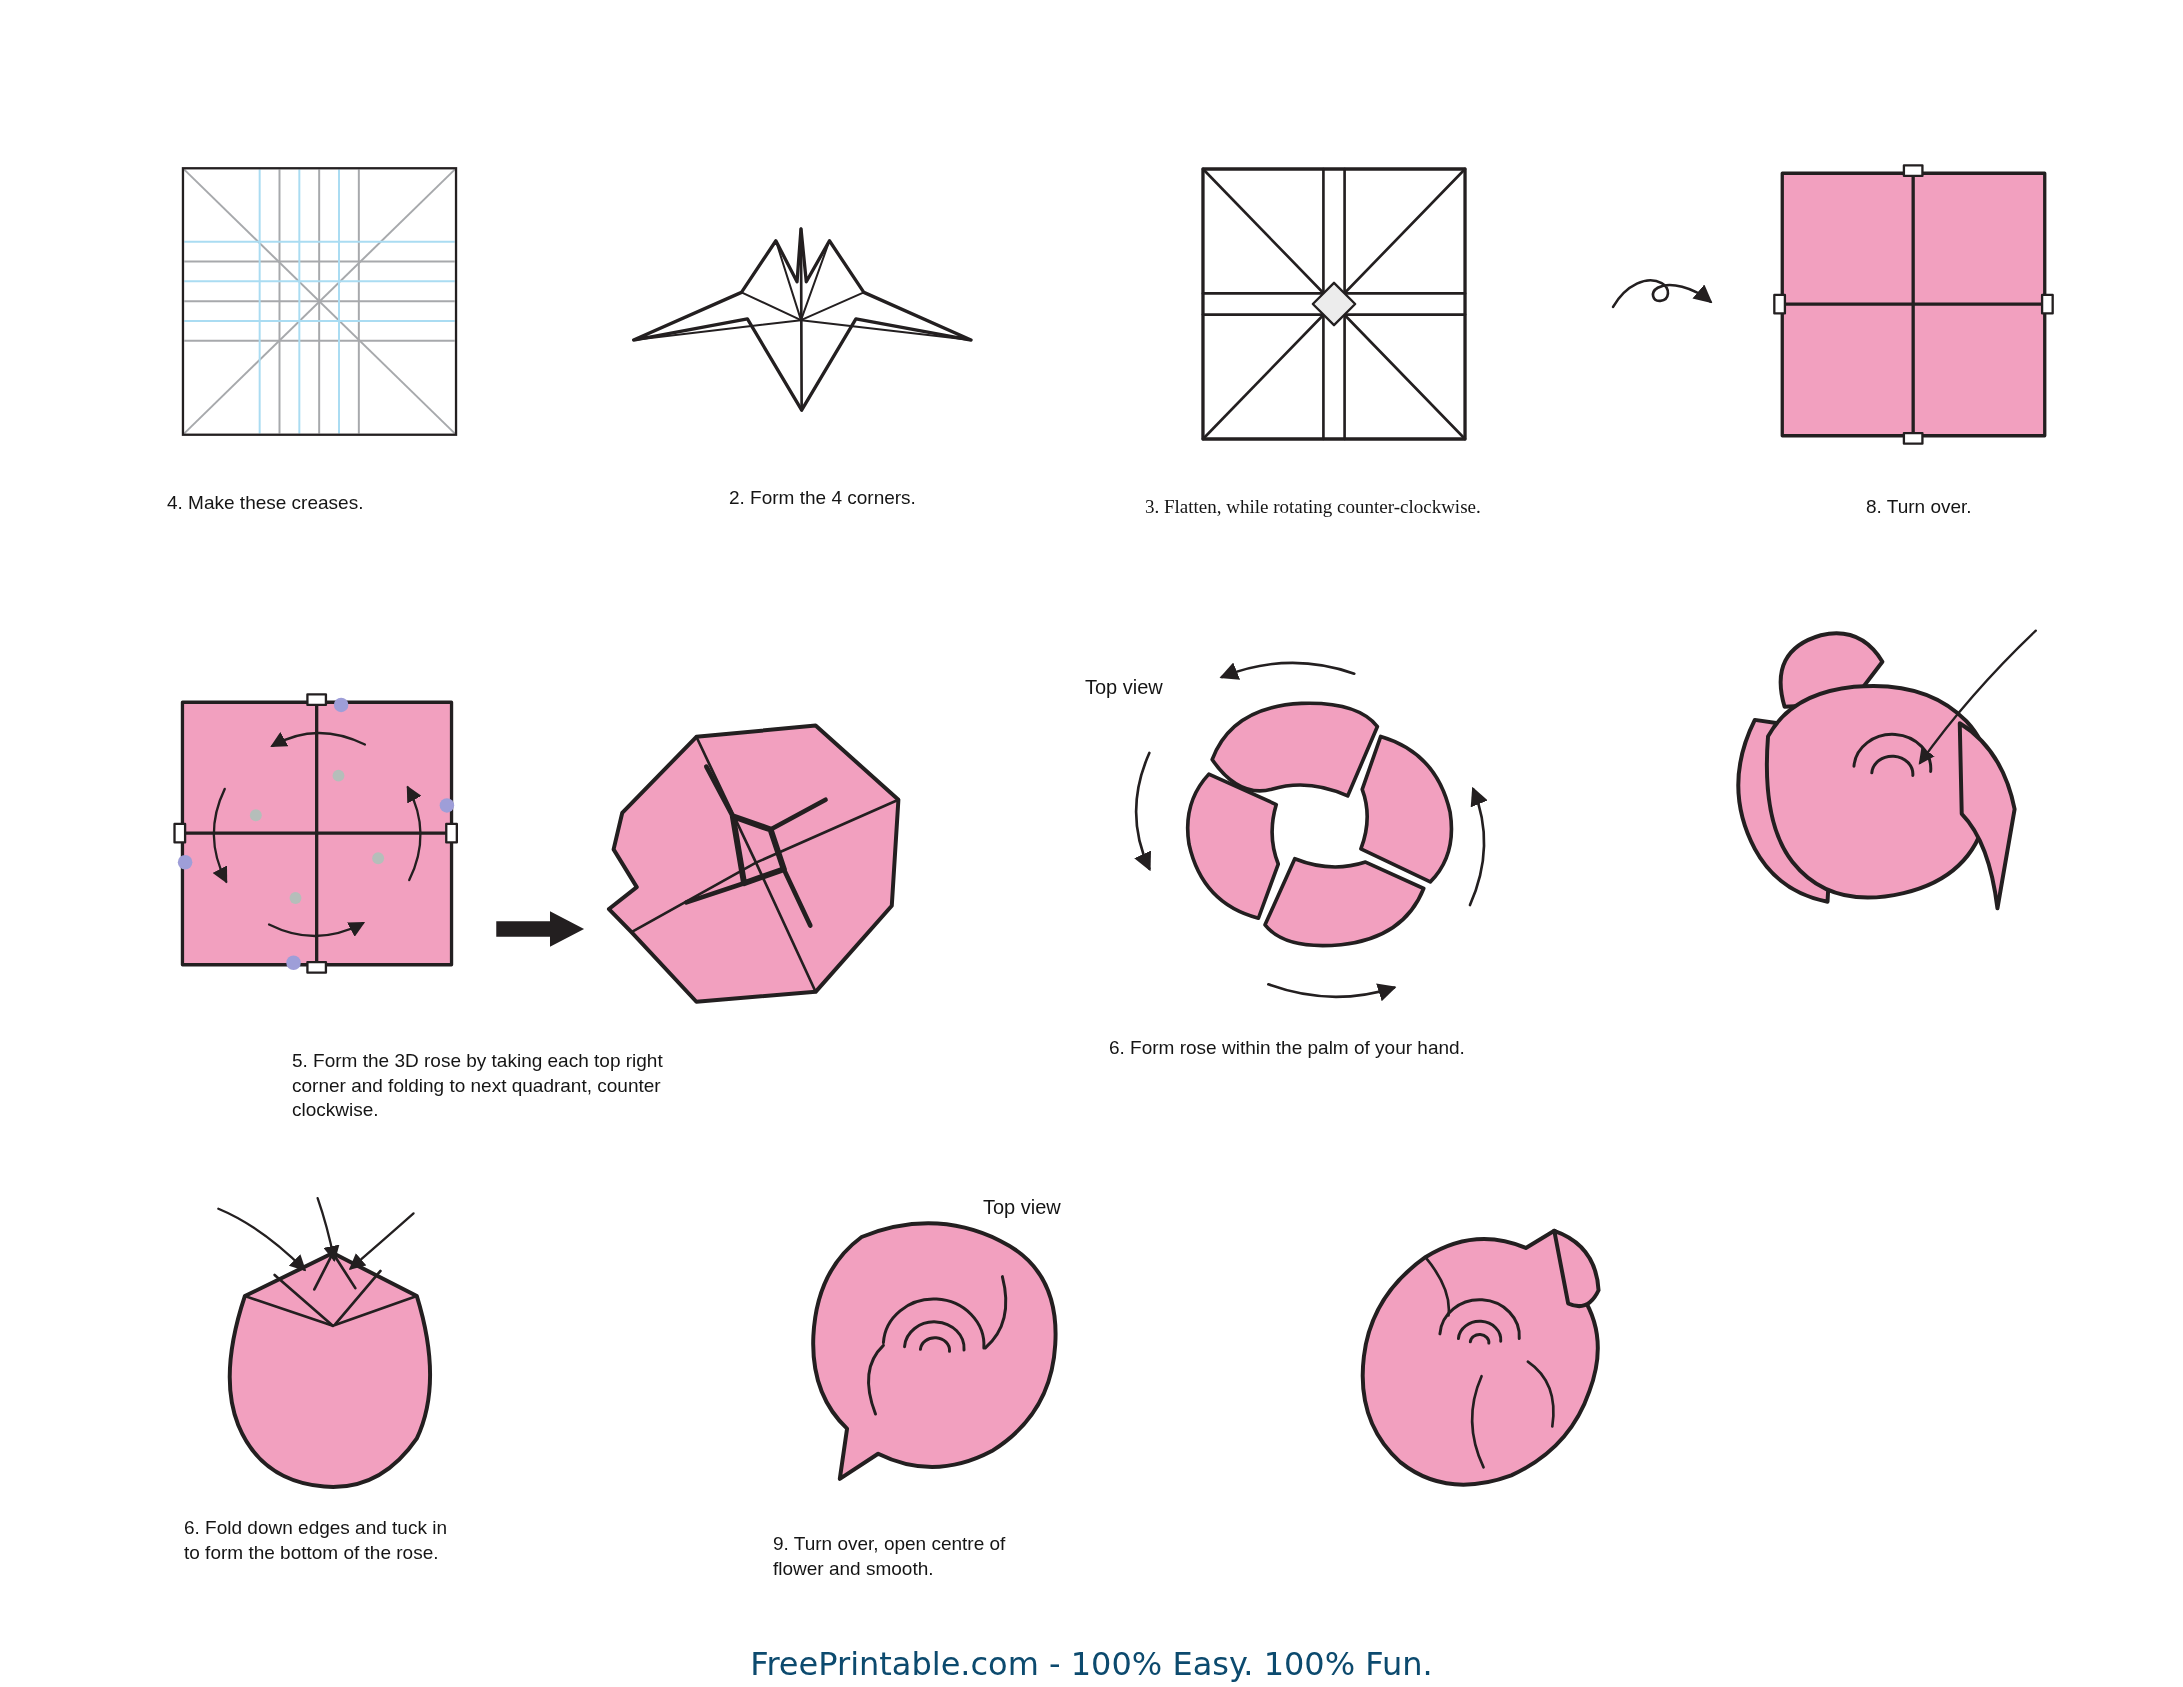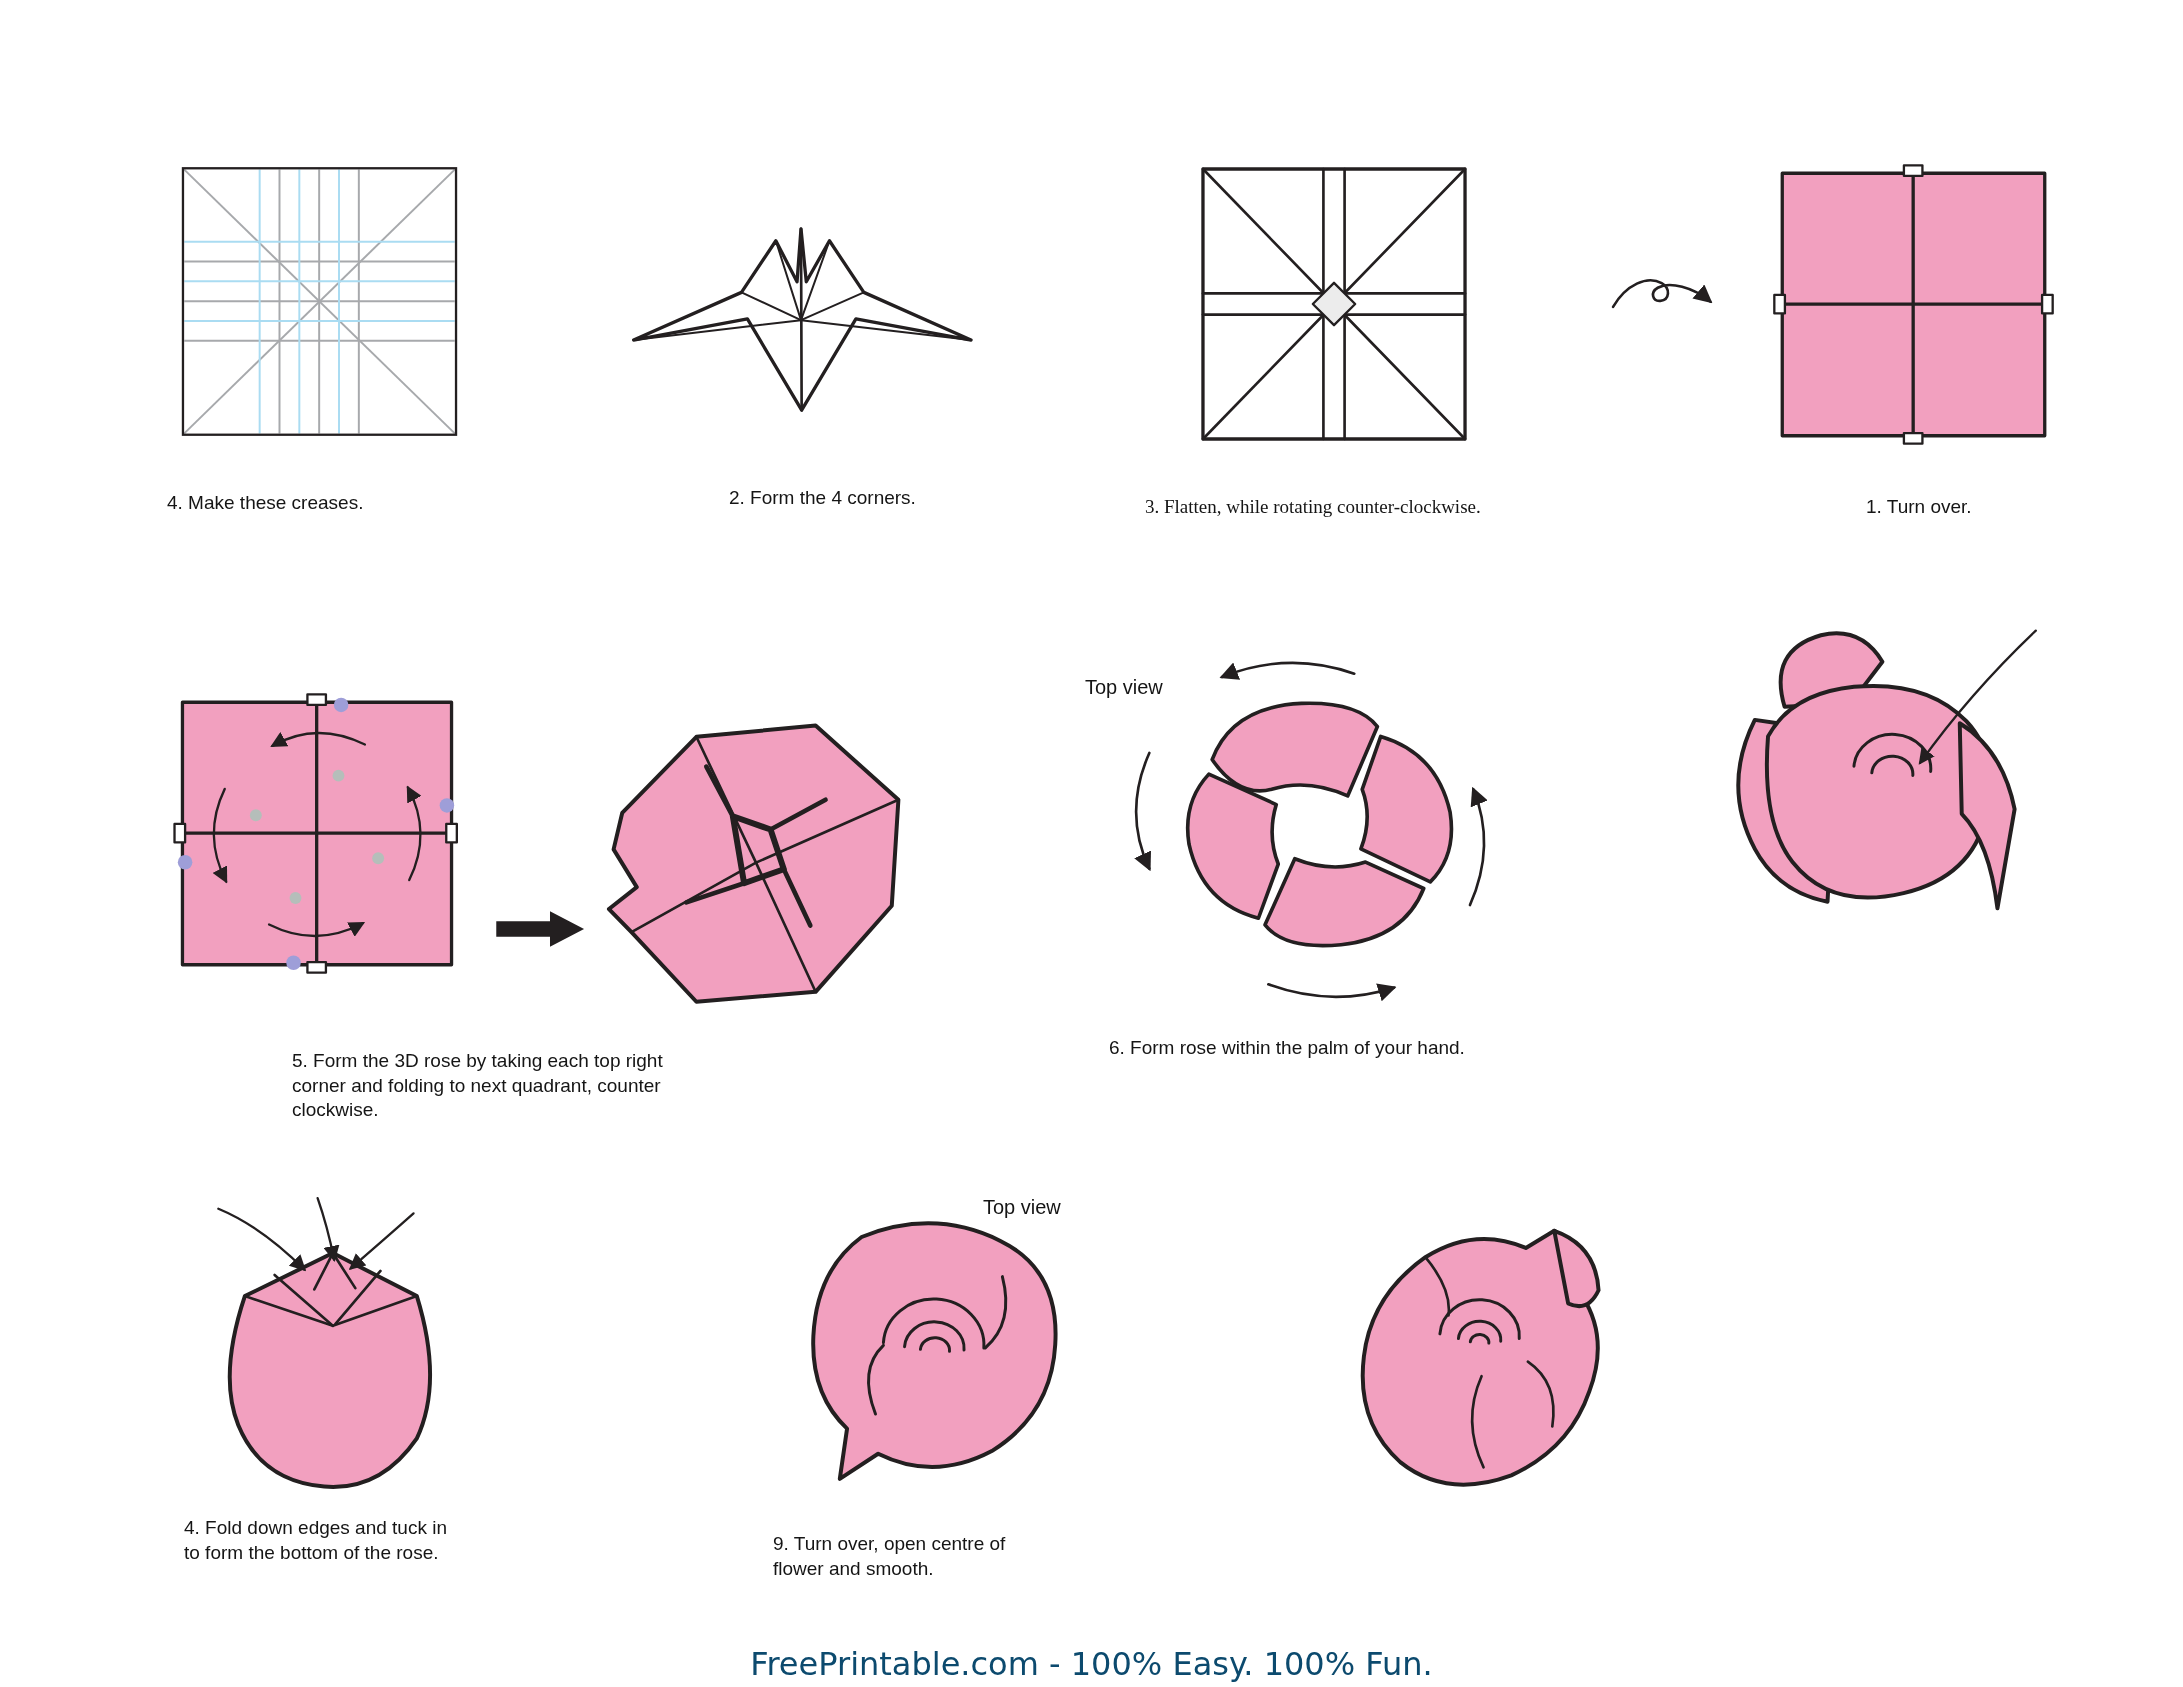--- a/index.html
+++ b/index.html
@@ -120,21 +120,21 @@
         <line x1="14" y1="212" x2="411" y2="212"></line>
       </g>
       <g>
         <rect x="198" y="2" width="28" height="16" class="whitefill" stroke-width="3.5"></rect>
         <rect x="198" y="407" width="28" height="16" class="whitefill" stroke-width="3.5"></rect>
         <rect x="2" y="198" width="16" height="28" class="whitefill" stroke-width="3.5"></rect>
         <rect x="407" y="198" width="16" height="28" class="whitefill" stroke-width="3.5"></rect>
       </g>
     </svg>
   </figure>
-  <div class="caption" style="left:1866px; top:495px;">1.  Turn over.</div>
+  <div class="caption" style="left:1866px; top:495px;">8.  Turn over.</div>
 
   <figure class="fig" style="left:173px; top:693px;">
     <svg width="288" height="281" viewBox="0 0 435 425">
       <rect x="14" y="14" width="407" height="397" class="pink" stroke-width="5"></rect>
       <g class="ink" stroke-width="5">
         <line x1="217" y1="14" x2="217" y2="411"></line>
         <line x1="14" y1="212" x2="421" y2="212"></line>
       </g>
       <g>
         <rect x="203" y="2" width="28" height="16" class="whitefill" stroke-width="3.5"></rect>
@@ -232,21 +232,21 @@
         <path d="M 228 95 L 200 150"></path>
         <path d="M 228 95 L 262 148"></path>
       </g>
       <g class="ink" stroke-width="3.5">
         <path d="M 55 28 Q 120 55 185 120" marker-end="url(#ah)"></path>
         <path d="M 205 12 Q 220 55 230 105" marker-end="url(#ah)"></path>
         <path d="M 350 35 Q 305 75 255 118" marker-end="url(#ah)"></path>
       </g>
     </svg>
   </figure>
-  <div class="caption" style="left:184px; top:1516px;">4.  Fold down edges and tuck in
+  <div class="caption" style="left:184px; top:1516px;">6.  Fold down edges and tuck in
 to form the bottom of the rose.</div>
 
   <div class="view-label" style="left:983px; top:1196px;">Top view</div>
   <figure class="fig" style="left:779px; top:1196px;">
     <svg width="304" height="304" viewBox="0 0 460 460">
       <path class="pink" stroke-width="6" d="M 125 62 Q 235 18 335 68 Q 425 112 418 225 Q 412 330 322 386 Q 235 432 150 390 L 92 428 L 103 352 Q 48 300 52 212 Q 57 112 125 62 Z"></path>
       <g class="ink" stroke-width="4.5">
         <path d="M 158 222 a 76 70 0 1 1 152 8"></path>
         <path d="M 190 228 a 45 40 0 1 1 90 5"></path>
         <path d="M 214 232 a 22 19 0 1 1 44 3"></path>

